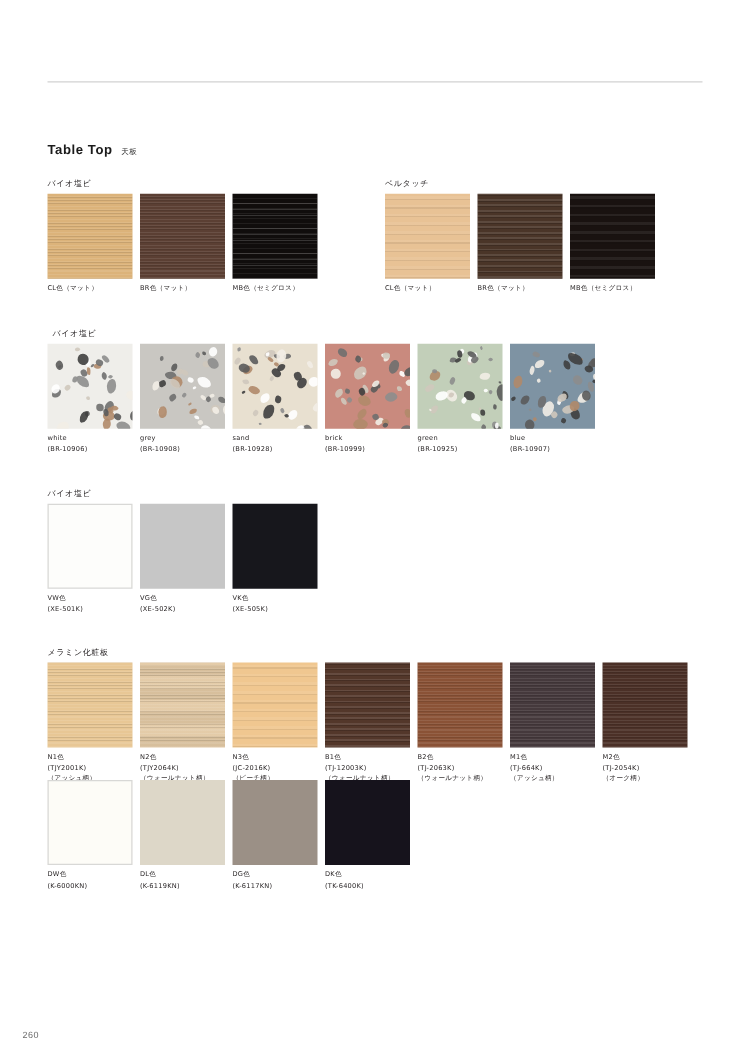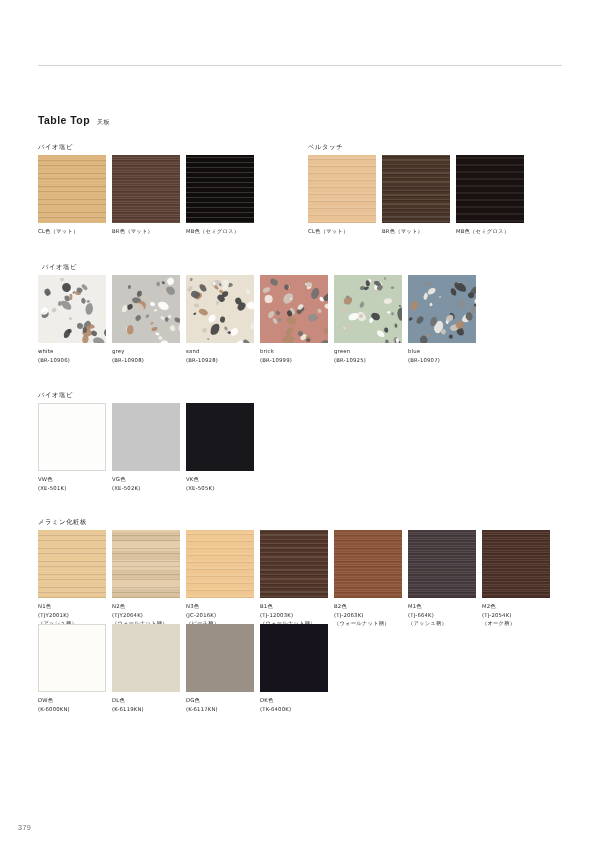--- a/index.html
+++ b/index.html
@@ -537,15 +537,15 @@
         <div class="sw-item">
           <div class="sw" style="background: rgb(22, 19, 28);"></div>
           <div class="sw-cap">
             <span class="l">DK色</span>
             <span class="l">(TK-6400K)</span>
           </div>
         </div>
       </div>
     </div>
 
-  <div class="pagenum">379</div>
+  <div class="pagenum">260</div>
 
 </div>
 
 </body></html>

